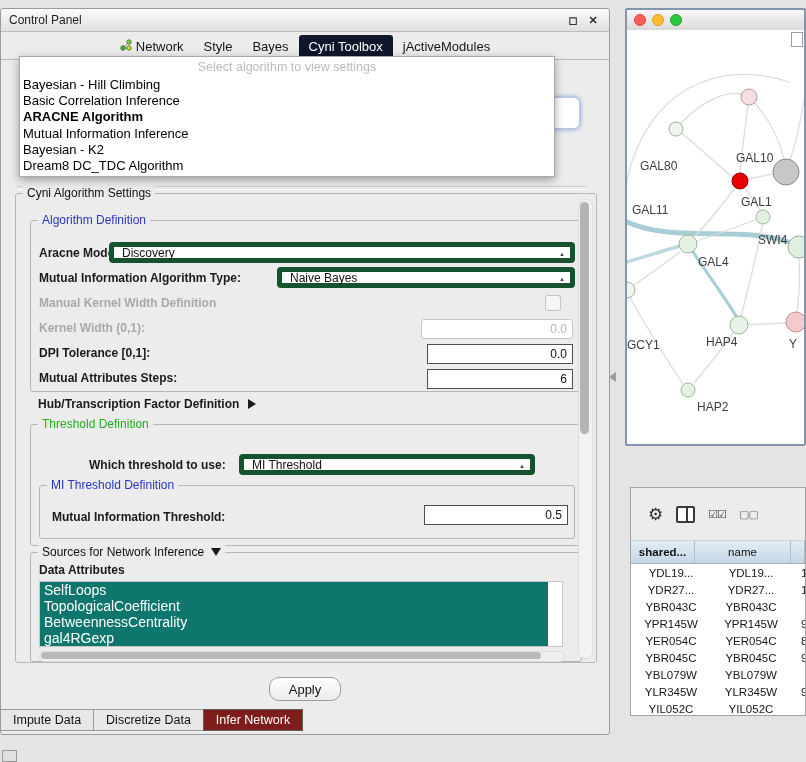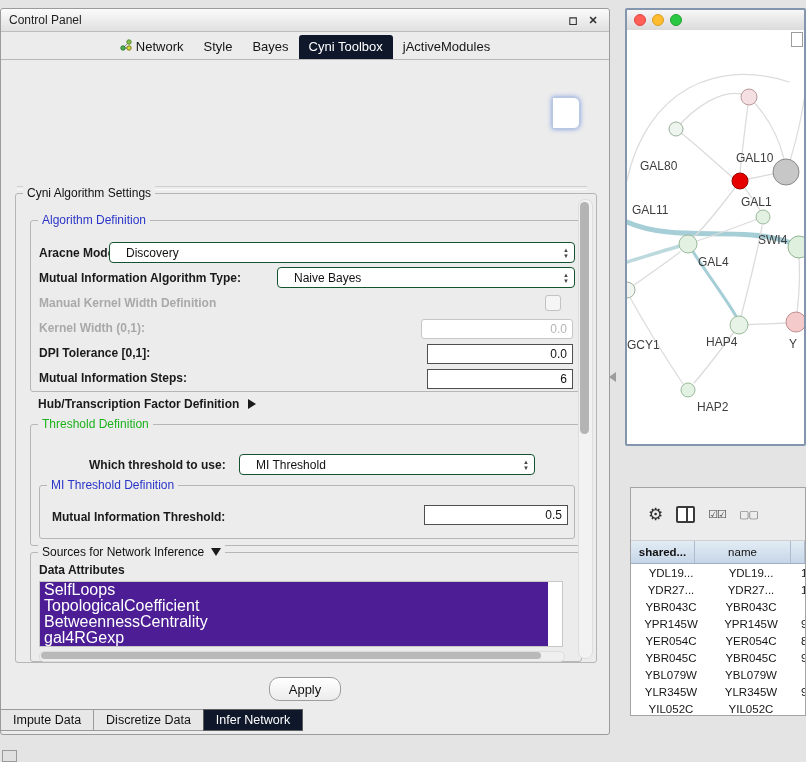--- a/index.html
+++ b/index.html
@@ -36,48 +36,48 @@
   .gtitle.blue{color:#2a35c8;}
   .gtitle.green{color:#1cb21c;}
   #cyni-group{left:14px;top:184px;width:582px;height:470px;}
   #algo-group{left:14px;top:26px;width:552px;height:172px;}
   #thr-group{left:14px;top:230px;width:552px;height:122px;}
   #mi-group{left:8px;top:60px;width:536px;height:54px;}
   #src-group{left:14px;top:358px;width:552px;height:110px;}
 
   .lbl{position:absolute;font-size:12px;font-weight:bold;color:#1a1a1a;white-space:nowrap;}
   .lbl.dis{color:#a9a9a9;}
-  .combo{position:absolute;height:21px;background:#fff;border:1px solid #14532d;border-radius:4px;
-         font-size:12px;display:flex;align-items:center;padding-left:16px;box-sizing:border-box;color:#111;}
+  .combo{position:absolute;height:21px;background:#fff;border:5px solid #14532d;border-radius:4px;
+         font-size:12px;display:flex;align-items:center;padding-left:8px;box-sizing:border-box;color:#111;}
   .combo .arrows{position:absolute;right:5px;top:4px;display:flex;flex-direction:column;line-height:6px;
                  font-size:6px;color:#444;}
   input.field{position:absolute;height:20px;box-sizing:border-box;background:#fff;border:1px solid #4f4f4f;
               font-size:12px;text-align:right;padding:0 5px;color:#111;font-family:"Liberation Sans",sans-serif;}
   input.field.dis{border:1px solid #c6c6c6;color:#b5b5b5;border-radius:3px;}
   .checkbox{position:absolute;width:14px;height:14px;border:1px solid #c2c2c2;border-radius:3px;background:#f5f5f5;}
   .hub{position:absolute;left:22px;top:203px;font-size:12px;font-weight:bold;color:#1a1a1a;
        display:flex;align-items:center;gap:9px;}
   .tri-right{width:0;height:0;border-left:8px solid #1a1a1a;border-top:5px solid transparent;border-bottom:5px solid transparent;}
   .tri-down{width:0;height:0;border-top:8px solid #1a1a1a;border-left:5px solid transparent;border-right:5px solid transparent;
             display:inline-block;margin-left:7px;}
   .attr-list{position:absolute;left:8px;top:28px;width:524px;height:66px;background:#fff;
              border:1px solid #c6c6c6;box-sizing:border-box;overflow:hidden;}
-  .attr-item{height:16px;line-height:16px;font-size:16px;color:#fff;background:#4c1d95;width:508px;
+  .attr-item{height:16px;line-height:16px;font-size:14px;color:#fff;background:#0f766e;width:508px;
              padding-left:4px;box-sizing:border-box;white-space:nowrap;}
   .hscroll{position:absolute;left:8px;top:98px;width:524px;height:9px;background:#efefef;border-radius:5px;border:1px solid #dcdcdc;}
   .hscroll .thumb{position:absolute;left:1px;top:0;width:500px;height:7px;background:#b9b9b9;border-radius:4px;}
   .v-scrollbar{position:absolute;right:3px;top:5px;width:13px;height:458px;background:#f2f2f2;
                border:1px solid #dedede;border-radius:7px;}
   .v-scrollbar .thumb{position:absolute;left:1px;top:2px;width:9px;height:232px;background:#b4b4b4;border-radius:5px;}
 
   #apply-btn{position:absolute;left:268px;top:668px;width:70px;height:22px;background:linear-gradient(#ffffff,#ececec);
              border:1px solid #9d9d9d;border-radius:10px;font-size:13px;color:#111;display:flex;align-items:center;justify-content:center;}
   .bottom-tabs{position:absolute;left:0;top:700px;width:100%;display:flex;justify-content:flex-start;}
   .btab{font-size:12.5px;padding:3px 12px;border:1px solid #9a9a9a;background:#e7e7e7;color:#111;margin-left:-1px;}
-  .btab.sel{background:#0f172a;color:#fff;border-color:#5e5e5e;}
+  .btab.sel{background:#7f1d1d;color:#fff;border-color:#5e5e5e;}
   .splitter{position:absolute;left:609px;top:372px;width:0;height:0;border-right:7px solid #9c9c9c;
             border-top:5px solid transparent;border-bottom:5px solid transparent;}
 
   
   #network-window{left:625px;top:8px;width:181px;height:438px;border:2px solid #8496ae;background:#fff;border-radius:2px;}
   .net-titlebar{height:20px;background:linear-gradient(#f7f7f7,#dadada);border-bottom:1px solid #ababab;
                 display:flex;align-items:center;padding-left:7px;gap:6px;}
   .light{width:12px;height:12px;border-radius:50%;box-sizing:border-box;}
   .light.red{background:#ff5f57;border:1px solid #e0443e;}
   .light.yellow{background:#febc2e;border:1px solid #d89e24;}
@@ -140,20 +140,29 @@
         <span>Cyni Toolbox</span>
       </div>
       <div class="tab">
         <span>jActiveModules</span>
       </div>
     </div>
 
   <div class="combo-frag"></div>
   <div class="remnant"></div>
 
+  <div class="popup">
+    <div class="hint">Select algorithm to view settings</div>
+  <div class="item">Bayesian - Hill Climbing</div>
+      <div class="item">Basic Correlation Inference</div>
+      <div class="item bold">ARACNE Algorithm</div>
+      <div class="item">Mutual Information Inference</div>
+      <div class="item">Bayesian - K2</div>
+      <div class="item">Dream8 DC_TDC Algorithm</div>
+    </div>
 
   <div class="group" id="cyni-group">
     <span class="gtitle">Cyni Algorithm Settings</span>
 
     <div class="group" id="algo-group">
       <span class="gtitle blue">Algorithm Definition</span>
 
       <span class="lbl" style="left:8px;top:25px">Aracne Mode:</span>
       <div class="combo" style="left:78px;top:21px;width:466px">
         <span>Discovery</span>
@@ -174,21 +183,21 @@
 
       <span class="lbl dis" style="left:8px;top:75px">Manual Kernel Width Definition</span>
       <div class="checkbox" style="left:514px;top:74px"></div>
 
       <span class="lbl dis" style="left:8px;top:100px">Kernel Width (0,1):</span>
       <input class="field dis" style="left: 390px; top: 98px; width: 152px;" disabled="" value="0.0">
 
       <span class="lbl" style="left:8px;top:125px">DPI Tolerance [0,1]:</span>
       <input class="field" style="left: 396px; top: 123px; width: 146px;" value="0.0">
 
-      <span class="lbl" style="left:8px;top:150px">Mutual Information Steps:</span>
+      <span class="lbl" style="left:8px;top:150px">Mutual Attributes Steps:</span>
       <input class="field" style="left: 396px; top: 148px; width: 146px;" value="6">
     </div>
 
     <div class="hub">
       <span>Hub/Transcription Factor Definition</span>
       <span class="tri-right"></span>
     </div>
 
     <div class="group" id="thr-group">
       <span class="gtitle green">Threshold Definition</span>

